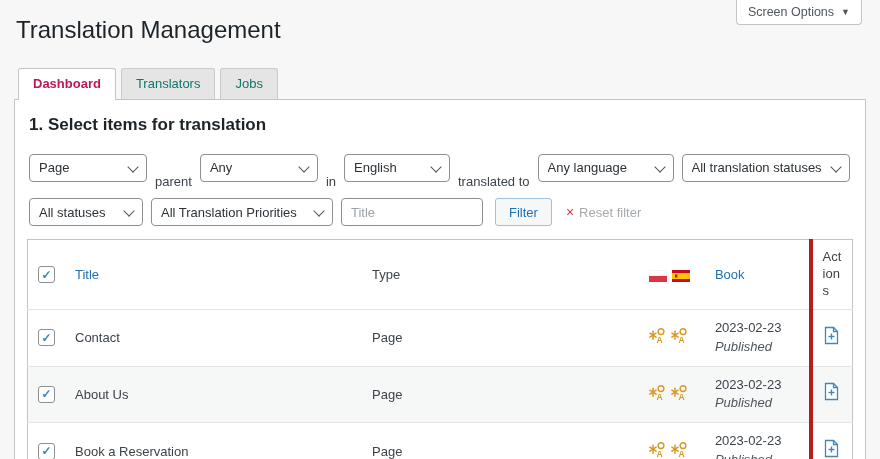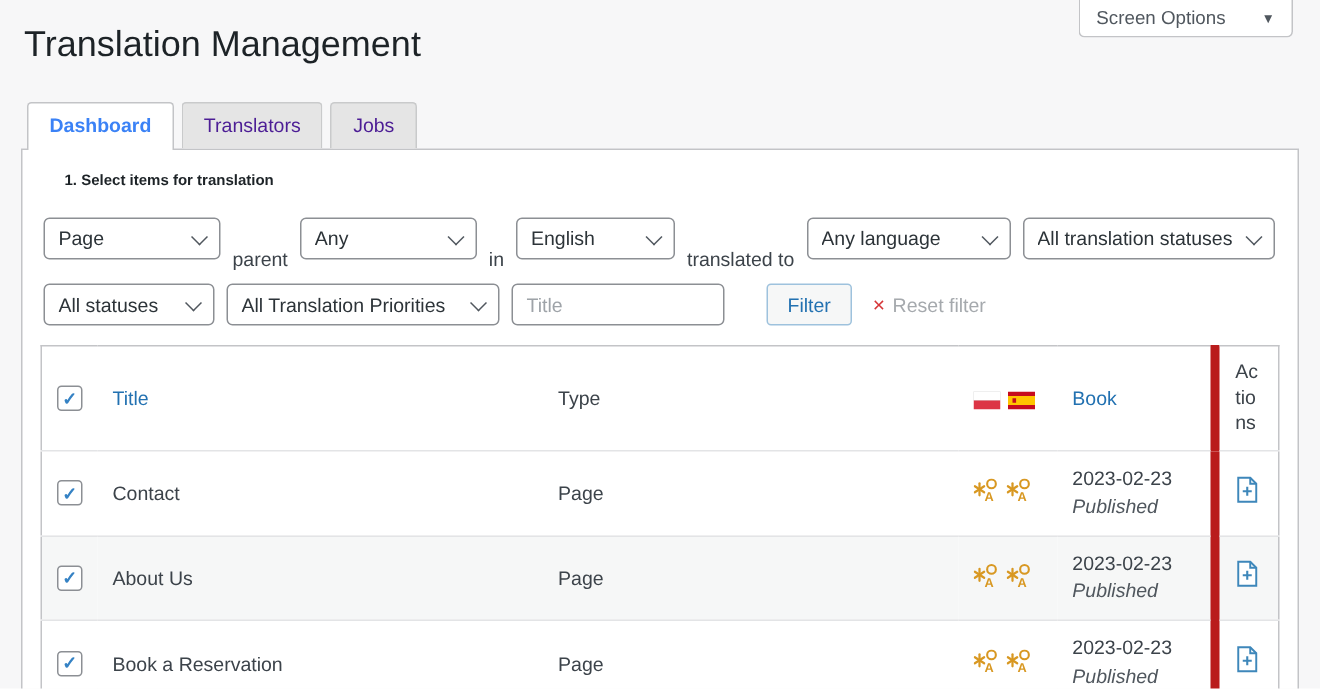--- a/index.html
+++ b/index.html
@@ -14,49 +14,49 @@
   
   .page-title {
     font-size:24px; font-weight:400; color:#1d2327;
     margin:14px 0 0 16px; line-height:1.3;
   }
   .screen-options {
     position:absolute; top:0; right:18px;
     background:#fff; border:1px solid #c3c4c7; border-top:none;
     border-radius:0 0 4px 4px;
     padding:5px 11px; font-size:12.5px; color:#50575e;
-    cursor:pointer; display:flex; align-items:center; gap:24px;
+    cursor:pointer; display:flex; align-items:center; gap:7px;
   }
   .screen-options .caret { font-size:9px; color:#50575e; }
   
   .tabs {
     display:flex; gap:5px; margin:23px 0 0 18px;
     position:relative; z-index:2;
   }
   .tab {
     background:#e5e5e5; border:1px solid #c9cacb; border-bottom:none;
-    padding:8px 14px 9px; font-size:13px; color:#4c1d95;
+    padding:8px 14px 9px; font-size:13px; color:#0f766e;
     border-radius:3px 3px 0 0; cursor:pointer; line-height:1;
   }
   .tab.active {
-    background:#fff; color:#3b82f6; font-weight:bold;
+    background:#fff; color:#be185d; font-weight:bold;
     margin-bottom:-1px; padding-bottom:10px;
     border-color:#c3c4c7;
   }
   
   .panel {
     position:relative; z-index:1;
     margin:0 14px; background:#fff;
     border:1px solid #c3c4c7;
     padding:15px 12px 12px;
     min-height:355px;
   }
   .section-heading {
-    font-size:10px; font-weight:bold; color:#1d2327;
-    margin:0 16px 11px;
+    font-size:17px; font-weight:bold; color:#1d2327;
+    margin:0 2px 11px;
   }
   
   .filter-row { display:flex; align-items:center; gap:8px; margin:0 2px 9px; flex-wrap:nowrap; }
   .filter-label { color:#3c434a; white-space:nowrap;margin-top:28px; }
   .select-wrap { position:relative; display:inline-block; }
   .select-wrap::after {
     content:""; position:absolute; right:10px; top:9px;
     width:7px; height:7px;
     border-right:1.6px solid #50575e; border-bottom:1.6px solid #50575e;
     transform:rotate(45deg); pointer-events:none;
@@ -71,21 +71,21 @@
   .w-type { width:118px; } .w-parent { width:118px; } .w-lang { width:106px; }
   .w-target { width:136px; } .w-tstatus { width:168px; }
   .w-status { width:114px; } .w-priority { width:182px; }
   input[type="text"] {
     height:28px; width:142px; padding:3px 9px;
     border:1px solid #8c8f94; border-radius:4px;
     font-family:inherit; font-size:13px; color:#2c3338; background:#fff;
   }
   input[type="text"]::placeholder { color:#9ea3a8; }
   .btn-filter {
-    height:28px; padding:0 13px; margin-left:20px;
+    height:28px; padding:0 13px; margin-left:4px;
     background:#f6f7f7; border:1px solid #9ec2dd; border-radius:3px;
     color:#2271b1; font-family:inherit; font-size:13px; cursor:pointer;
   }
   .reset-filter { display:inline-flex; align-items:center; gap:5px; margin-left:6px; cursor:pointer; }
   .reset-x { color:#d63638; font-size:14px; line-height:1; }
   .reset-text { color:#a5a9ad; }
   
   table.items {
     width:100%; border-collapse:collapse; margin-top:13px;
     border:1px solid #c3c4c7; font-size:13px;
@@ -99,21 +99,21 @@
   tr.foot-row { background:#fff; }
   tr.data-row:nth-child(odd) { background:#f6f7f7; }
   tr.data-row:nth-child(even) { background:#fff; }
   tr.data-row td { border-top:1px solid #e3e4e6; padding-top:9px; padding-bottom:9px; }
   tr.foot-row th { border-top:1px solid #c9cacb; }
   .col-cb { width:36px; padding-right:0; }
   .col-title { width:300px; }
   .col-type { width:280px; }
   .col-flags { width:64px; white-space:nowrap; }
   .col-date { width:106px; }
-  .col-actions { width:42px; border-left:6px solid #b91c1c; line-height:1.3; overflow-wrap:anywhere; }
+  .col-actions { width:42px; border-left:4px solid #b91c1c; line-height:1.3; overflow-wrap:anywhere; }
   a.col-link { color:#2271b1; text-decoration:none; cursor:pointer; }
   .cb {
     width:17px; height:17px; display:inline-flex;
     align-items:center; justify-content:center;
     background:#fff; border:1px solid #8c8f94; border-radius:3px;
     color:#3582c4; font-size:12px; font-weight:bold; cursor:pointer;
     line-height:1;
   }
   .flag { display:inline-block; vertical-align:middle; margin-right:5px; }
   .date-line { line-height:1.45; }

